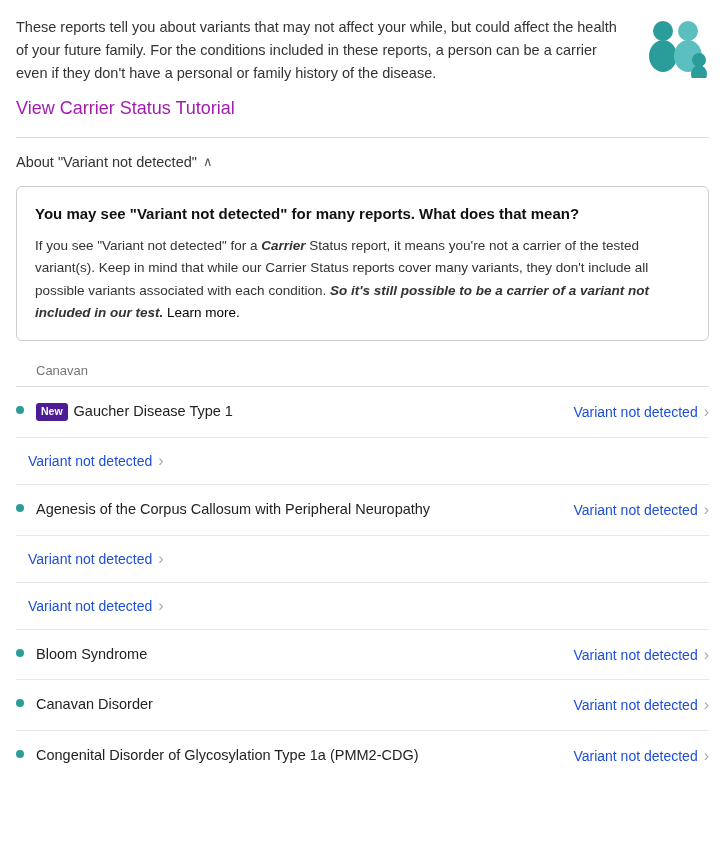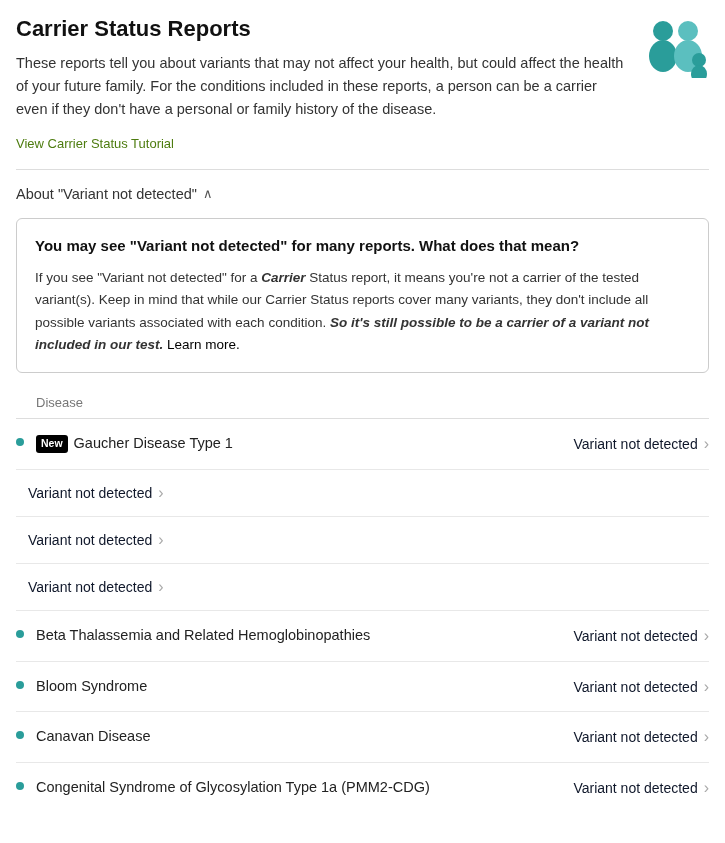--- a/index.html
+++ b/index.html
@@ -30,22 +30,22 @@
     .intro-text {
       font-size: 14.5px;
       color: #333;
       line-height: 1.6;
       margin-bottom: 12px;
     }
     .intro-text strong {
       font-weight: 400;
     }
     .tutorial-link {
-      color: #4d7c0f;
-      font-size: 13px;
+      color: #a21caf;
+      font-size: 18px;
       text-decoration: none;
       cursor: pointer;
     }
     .family-icon {
       width: 68px;
       height: 58px;
       flex-shrink: 0;
       margin-top: 4px;
     }
     .divider {
@@ -124,39 +124,39 @@
       margin-right: 12px;
     }
     .disease-name {
       font-size: 14.5px;
       color: #222;
       line-height: 1.5;
       flex: 1;
     }
     .new-badge {
       display: inline-block;
-      background: #000000;
+      background: #4c1d95;
       color: #fff;
       font-size: 10.5px;
       font-weight: 700;
       border-radius: 3px;
       padding: 1px 5px;
       margin-right: 6px;
       vertical-align: middle;
       line-height: 1.5;
     }
     .disease-right {
       display: flex;
       align-items: center;
       flex-shrink: 0;
       margin-left: 12px;
     }
     .status-text {
       font-size: 14px;
-      color: #0f172a;
+      color: #1d4ed8;
       margin-right: 6px;
       white-space: nowrap;
     }
     .chevron-right {
       color: #aaa;
       font-size: 16px;
       font-weight: 400;
     }
     .column-headers {
       display: flex;
@@ -169,23 +169,22 @@
       font-size: 13px;
       color: #777;
       font-weight: 500;
     }
   </style>
 </head>
 <body>
 
 <div class="header-area">
   <div class="header-text">
-    <h1 class="page-title">Carrier Status Reports</h1>
     <p class="intro-text">
-      These reports tell you about <strong>variants</strong> that may not affect your <strong>health</strong>, but could affect the health of your future family. For the conditions included <strong>in</strong> these reports, a person can be a carrier even if they don't have a personal or family history of the disease.
+      These reports tell you about <strong>variants</strong> that may not affect your <strong>while</strong>, but could affect the health of your future family. For the conditions included <strong>in</strong> these reports, a person can be a carrier even if they don't have a personal or family history of the disease.
     </p>
     <a class="tutorial-link" href="#">View Carrier Status Tutorial</a>
   </div>
   <div class="family-icon">
     <svg viewBox="0 0 68 58" xmlns="http://www.w3.org/2000/svg">
 
       <circle cx="22" cy="11" r="10" fill="#2a9d9a"></circle>
       <ellipse cx="22" cy="36" rx="14" ry="16" fill="#2a9d9a"></ellipse>
 
       <circle cx="47" cy="11" r="10" fill="#5bbfbf"></circle>
@@ -205,21 +204,21 @@
 </div>
 
 <div class="info-box">
   <div class="info-box-title">You may see "Variant not detected" for many reports. What does that mean?</div>
   <div class="info-box-body">
     <span>If you see "Variant not detected" for a <strong>Carrier</strong> Status report, it means you're not a carrier of the tested variant(s). Keep in mind that while our Carrier Status reports cover many variants, they don't include all possible variants associated with each condition.</span><strong> So it's still possible to be a carrier of a variant not included in our test.</strong> <a class="learn-more" href="#">Learn more.</a>
   </div>
 </div>
 
 <div class="column-headers">
-  <span class="col-header">Disease</span>
+  <span class="col-header">Canavan</span>
   <span class="col-header"></span>
 </div>
 
 <ul class="disease-list" id="disease-list">
     <li class="disease-item">
       <div class="disease-left">
         <span class="dot"></span>
         <span class="disease-name">
           <span class="new-badge">New</span>Gaucher Disease Type 1
         </span>
@@ -229,38 +228,38 @@
         <span class="chevron-right">›</span>
       </div>
     </li>
     <li class="disease-item">
       <div class="disease-right">
         <span class="status-text">Variant not detected</span>
         <span class="chevron-right">›</span>
       </div>
     </li>
     <li class="disease-item">
-      <div class="disease-right">
-        <span class="status-text">Variant not detected</span>
-        <span class="chevron-right">›</span>
-      </div>
-    </li>
-    <li class="disease-item">
-      <div class="disease-right">
-        <span class="status-text">Variant not detected</span>
-        <span class="chevron-right">›</span>
-      </div>
-    </li>
-    <li class="disease-item">
-      <div class="disease-left">
-        <span class="dot"></span>
-        <span class="disease-name">
-          Beta Thalassemia and Related Hemoglobinopathies
-        </span>
-      </div>
+      <div class="disease-left">
+        <span class="dot"></span>
+        <span class="disease-name">
+          Agenesis of the Corpus Callosum with Peripheral Neuropathy
+        </span>
+      </div>
+      <div class="disease-right">
+        <span class="status-text">Variant not detected</span>
+        <span class="chevron-right">›</span>
+      </div>
+    </li>
+    <li class="disease-item">
+      <div class="disease-right">
+        <span class="status-text">Variant not detected</span>
+        <span class="chevron-right">›</span>
+      </div>
+    </li>
+    <li class="disease-item">
       <div class="disease-right">
         <span class="status-text">Variant not detected</span>
         <span class="chevron-right">›</span>
       </div>
     </li>
     <li class="disease-item">
       <div class="disease-left">
         <span class="dot"></span>
         <span class="disease-name">
           Bloom Syndrome
@@ -268,33 +267,33 @@
       </div>
       <div class="disease-right">
         <span class="status-text">Variant not detected</span>
         <span class="chevron-right">›</span>
       </div>
     </li>
     <li class="disease-item">
       <div class="disease-left">
         <span class="dot"></span>
         <span class="disease-name">
-          Canavan Disease
-        </span>
-      </div>
-      <div class="disease-right">
-        <span class="status-text">Variant not detected</span>
-        <span class="chevron-right">›</span>
-      </div>
-    </li>
-    <li class="disease-item">
-      <div class="disease-left">
-        <span class="dot"></span>
-        <span class="disease-name">
-          Congenital Syndrome of Glycosylation Type 1a (PMM2-CDG)
+          Canavan Disorder
+        </span>
+      </div>
+      <div class="disease-right">
+        <span class="status-text">Variant not detected</span>
+        <span class="chevron-right">›</span>
+      </div>
+    </li>
+    <li class="disease-item">
+      <div class="disease-left">
+        <span class="dot"></span>
+        <span class="disease-name">
+          Congenital Disorder of Glycosylation Type 1a (PMM2-CDG)
         </span>
       </div>
       <div class="disease-right">
         <span class="status-text">Variant not detected</span>
         <span class="chevron-right">›</span>
       </div>
     </li>
   </ul>
 
 </body></html>

